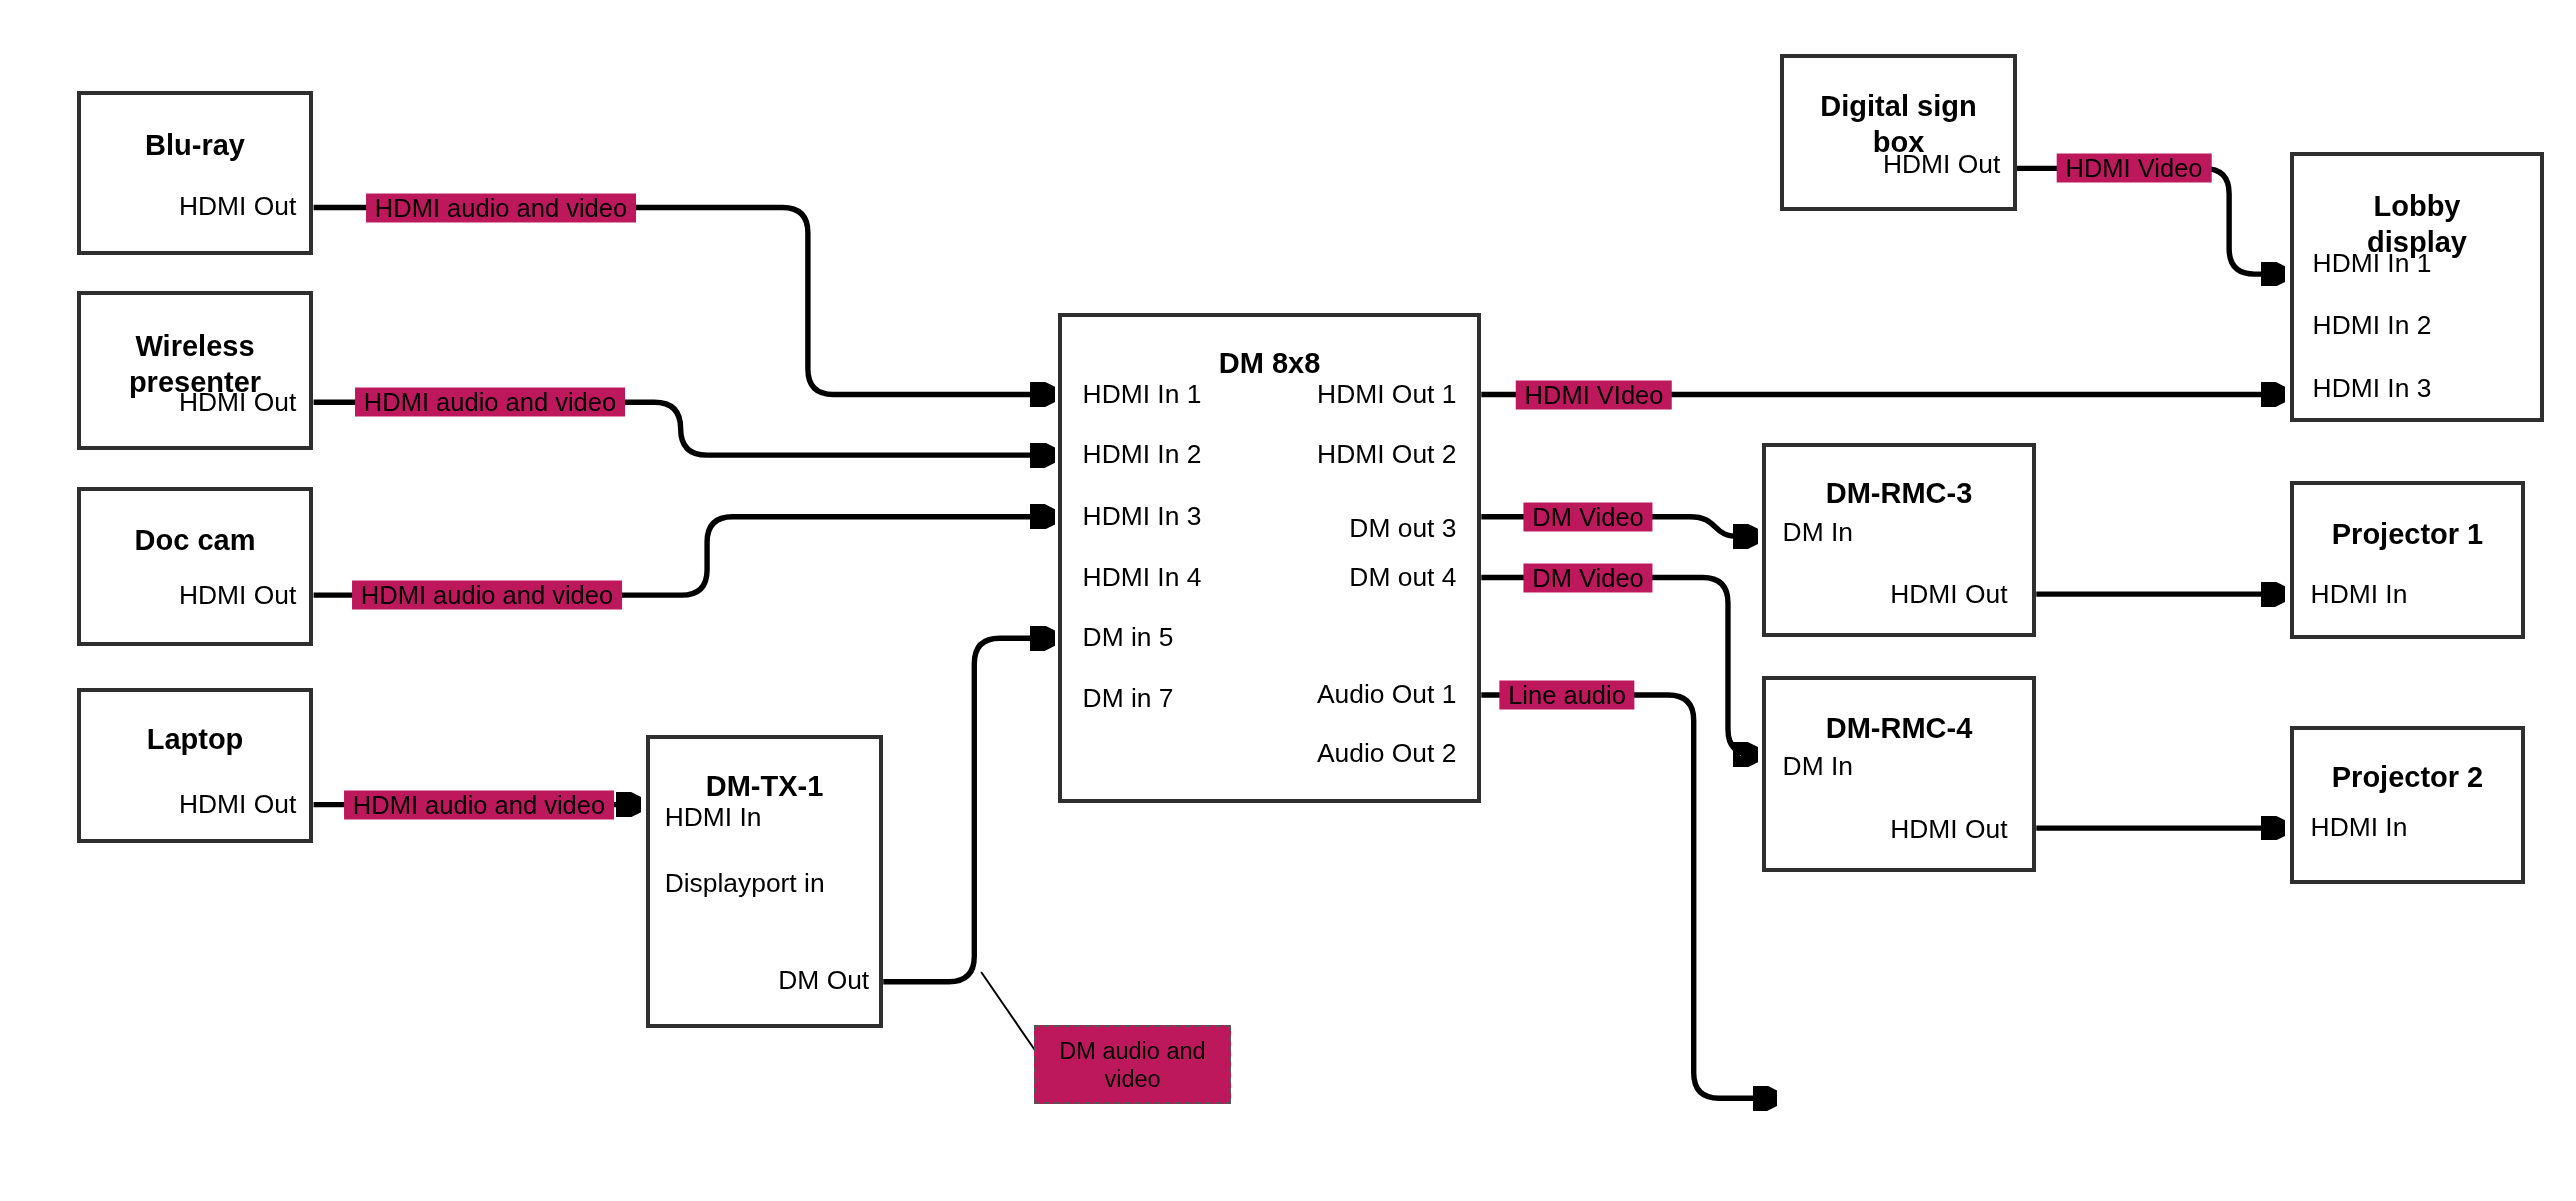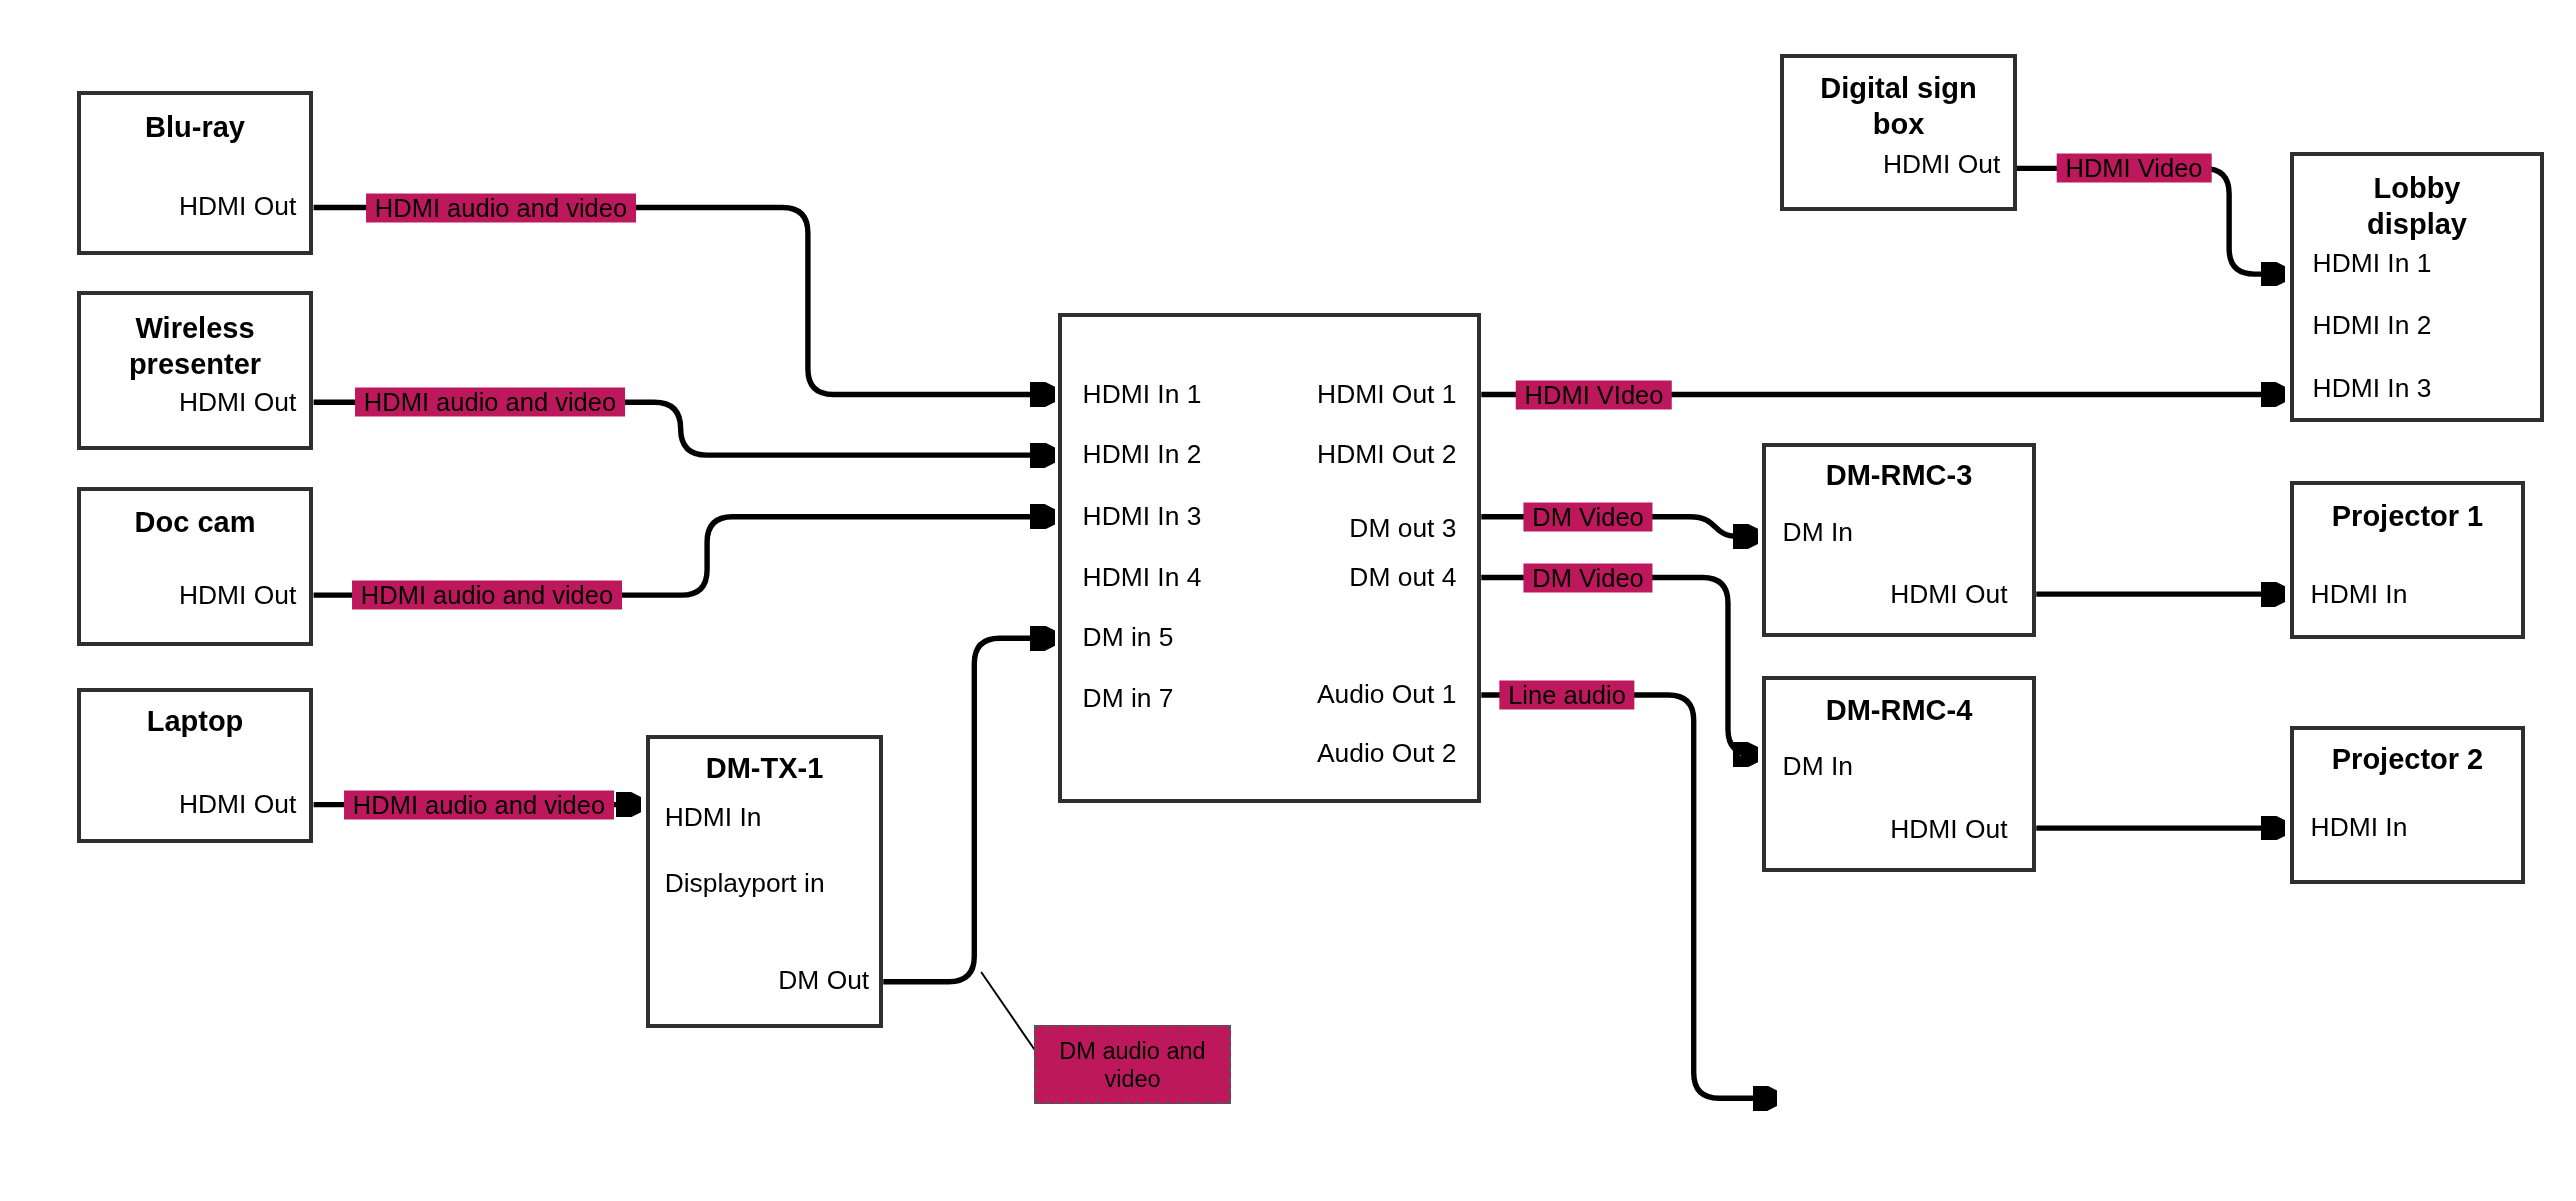--- a/index.html
+++ b/index.html
@@ -14,21 +14,21 @@
     position:absolute;background:#ffffff;border:4.9px solid #2f2f2f;
     box-sizing:border-box;z-index:2;
   }
   .note{
     position:absolute;background:#be185d;border:2px dashed #555;box-sizing:border-box;z-index:2;
     display:flex;align-items:center;justify-content:center;text-align:center;
     font-size:23.5px;line-height:28px;padding:3.9px 9.8px;
   }
   .title{
     position:absolute;left:0;right:0;text-align:center;font-weight:700;
-    font-size:29px;line-height:36px;white-space:nowrap;
+    font-size:29px;line-height:36px;white-space:nowrap;margin-top:18px;
   }
   .port{
     position:absolute;font-size:26.4px;line-height:32px;white-space:nowrap;
   }
   .wlabel{
     position:absolute;z-index:3;transform:translate(-50%,-50%);
     background:#be185d;padding:0 8.8px;font-size:25.5px;line-height:29px;white-space:nowrap;
   }
 </style>
 </head>
@@ -79,20 +79,21 @@
   </div>
 
   <div class="node" style="left:646px;top:735px;width:237px;height:293px">
     <div class="title" style="top:10.8px">DM-TX-1</div>
     <div class="port" style="top:62px;left:14.7px;right:14.7px;text-align:left">HDMI In</div>
     <div class="port" style="top:128px;left:14.7px;right:14.7px;text-align:left">Displayport in</div>
     <div class="port" style="top:225px;left:9.8px;right:9.8px;text-align:right">DM Out</div>
   </div>
 
   <div class="node" style="left:1058px;top:313px;width:423px;height:490px">
+    <div class="title" style="top:9.8px">DM 8x8</div>
     <div class="port" style="top:61px;left:20.6px;text-align:left">HDMI In 1</div>
     <div class="port" style="top:121px;left:20.6px;text-align:left">HDMI In 2</div>
     <div class="port" style="top:183px;left:20.6px;text-align:left">HDMI In 3</div>
     <div class="port" style="top:244px;left:20.6px;text-align:left">HDMI In 4</div>
     <div class="port" style="top:304px;left:20.6px;text-align:left">DM in 5</div>
     <div class="port" style="top:365px;left:20.6px;text-align:left">DM in 7</div>
     <div class="port" style="top:61px;right:20.6px;text-align:right">HDMI Out 1</div>
     <div class="port" style="top:121px;right:20.6px;text-align:right">HDMI Out 2</div>
     <div class="port" style="top:195px;right:20.6px;text-align:right">DM out 3</div>
     <div class="port" style="top:244px;right:20.6px;text-align:right">DM out 4</div>

